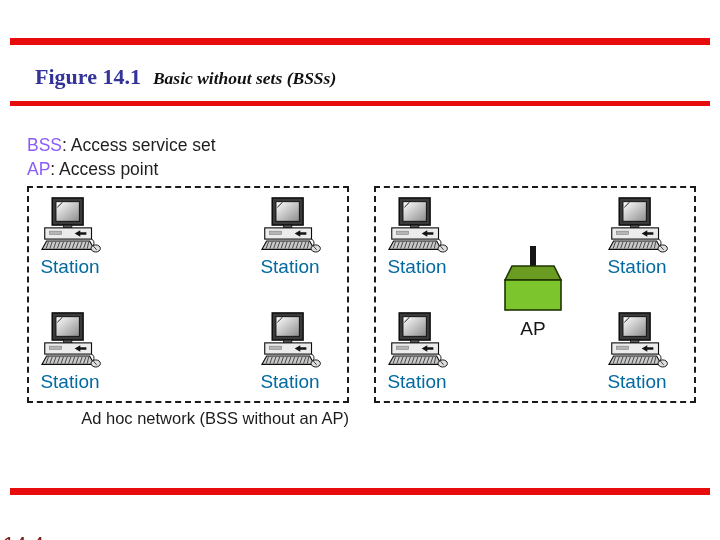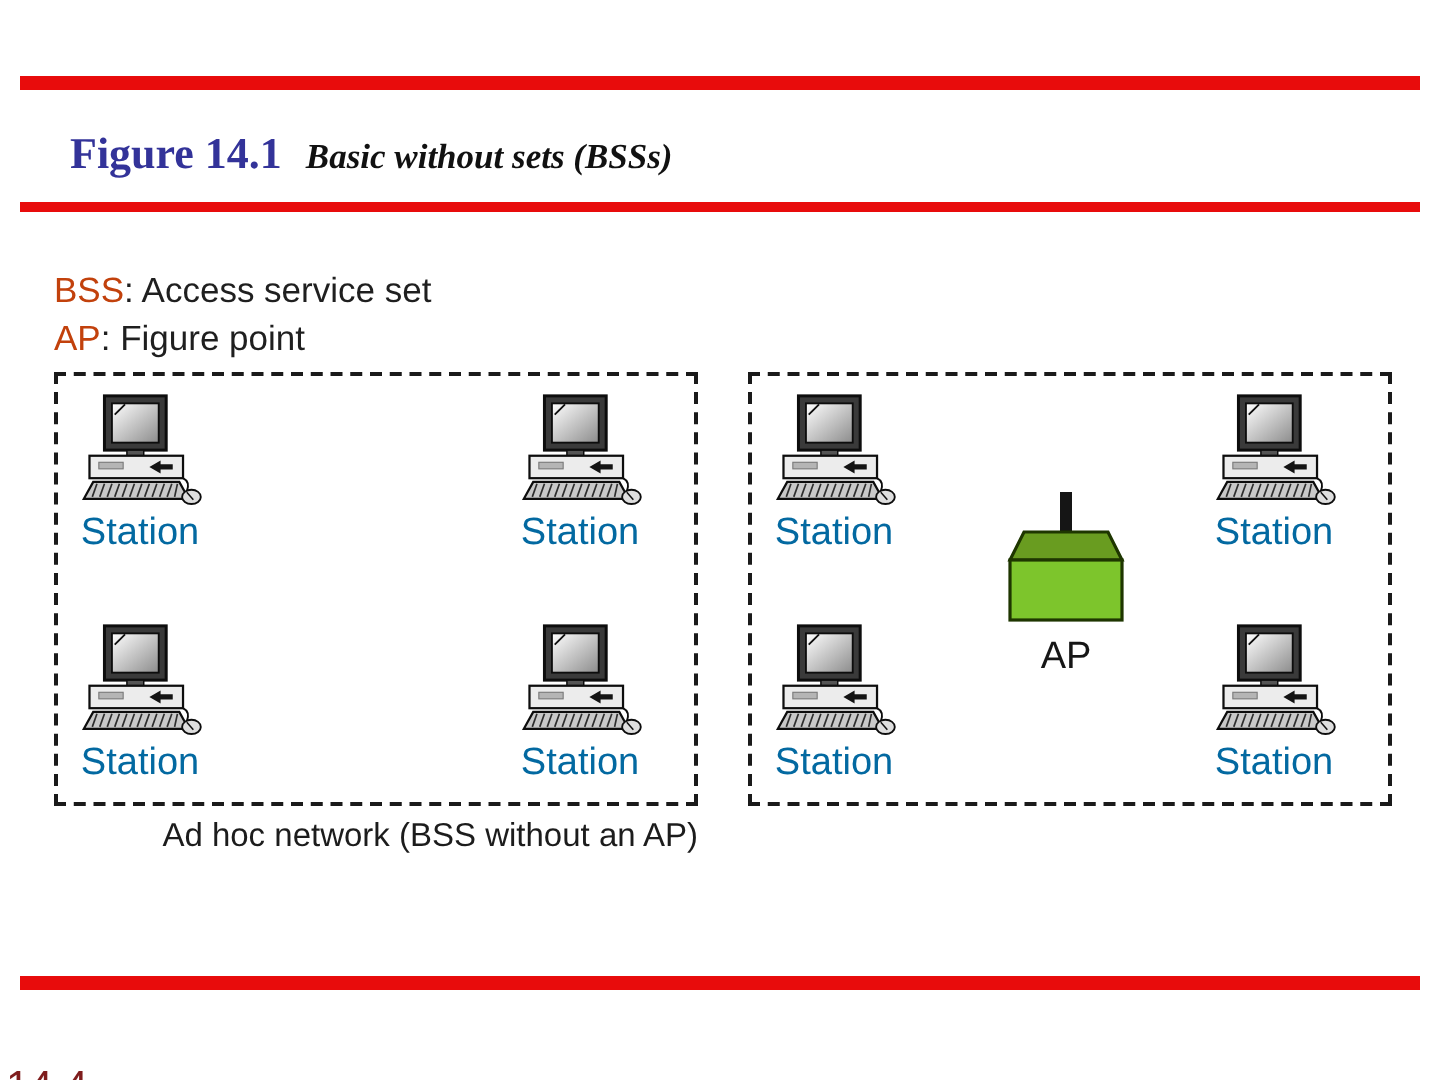--- a/index.html
+++ b/index.html
@@ -16,21 +16,21 @@
 
   .title-row {
     position:absolute; left:35px; top:64px; width:660px;
     display:flex; align-items:baseline; gap:12px;
     font-family:"Liberation Serif", serif;
   }
   .fig-label { color:#333399; font-weight:bold; font-size:22px; }
   .fig-caption { color:#111111; font-weight:bold; font-style:italic; font-size:17.5px; }
 
   .legend { position:absolute; left:27px; top:134px; font-size:17.5px; line-height:23.5px; color:#1f1f1f; }
-  .legend .term { color:#c2410c; }
+  .legend .term { color:#8b5cf6; }
 
   .bss-box {
     position:absolute; top:186px; width:322px; height:217px;
     border:2px dashed #1a1a1a;
   }
   .bss-box.left  { left:27px; }
   .bss-box.right { left:374px; }
 
   .station { position:absolute; width:80px; text-align:center; }
   .station svg { width:66px; height:58px; display:block; margin:0 auto; }
@@ -103,21 +103,21 @@
 
   <div class="title-row">
     <span class="fig-label">Figure 14.1</span>
     <span class="fig-caption">Basic without sets (BSSs)</span>
   </div>
 
   <div class="rule rule-mid"></div>
 
   <div class="legend">
     <div><span class="term">BSS</span><span>: Access service set</span></div>
-    <div><span class="term">AP</span><span>: Figure point</span></div>
+    <div><span class="term">AP</span><span>: Access point</span></div>
   </div>
 
   <div class="bss-box left"></div>
   <div class="bss-box right"></div>
 
   <div class="station" style="left:30px; top:197px;">
     <svg>
         <use href="#station-sym"></use>
       </svg>
     <div class="station-label">Station</div>

